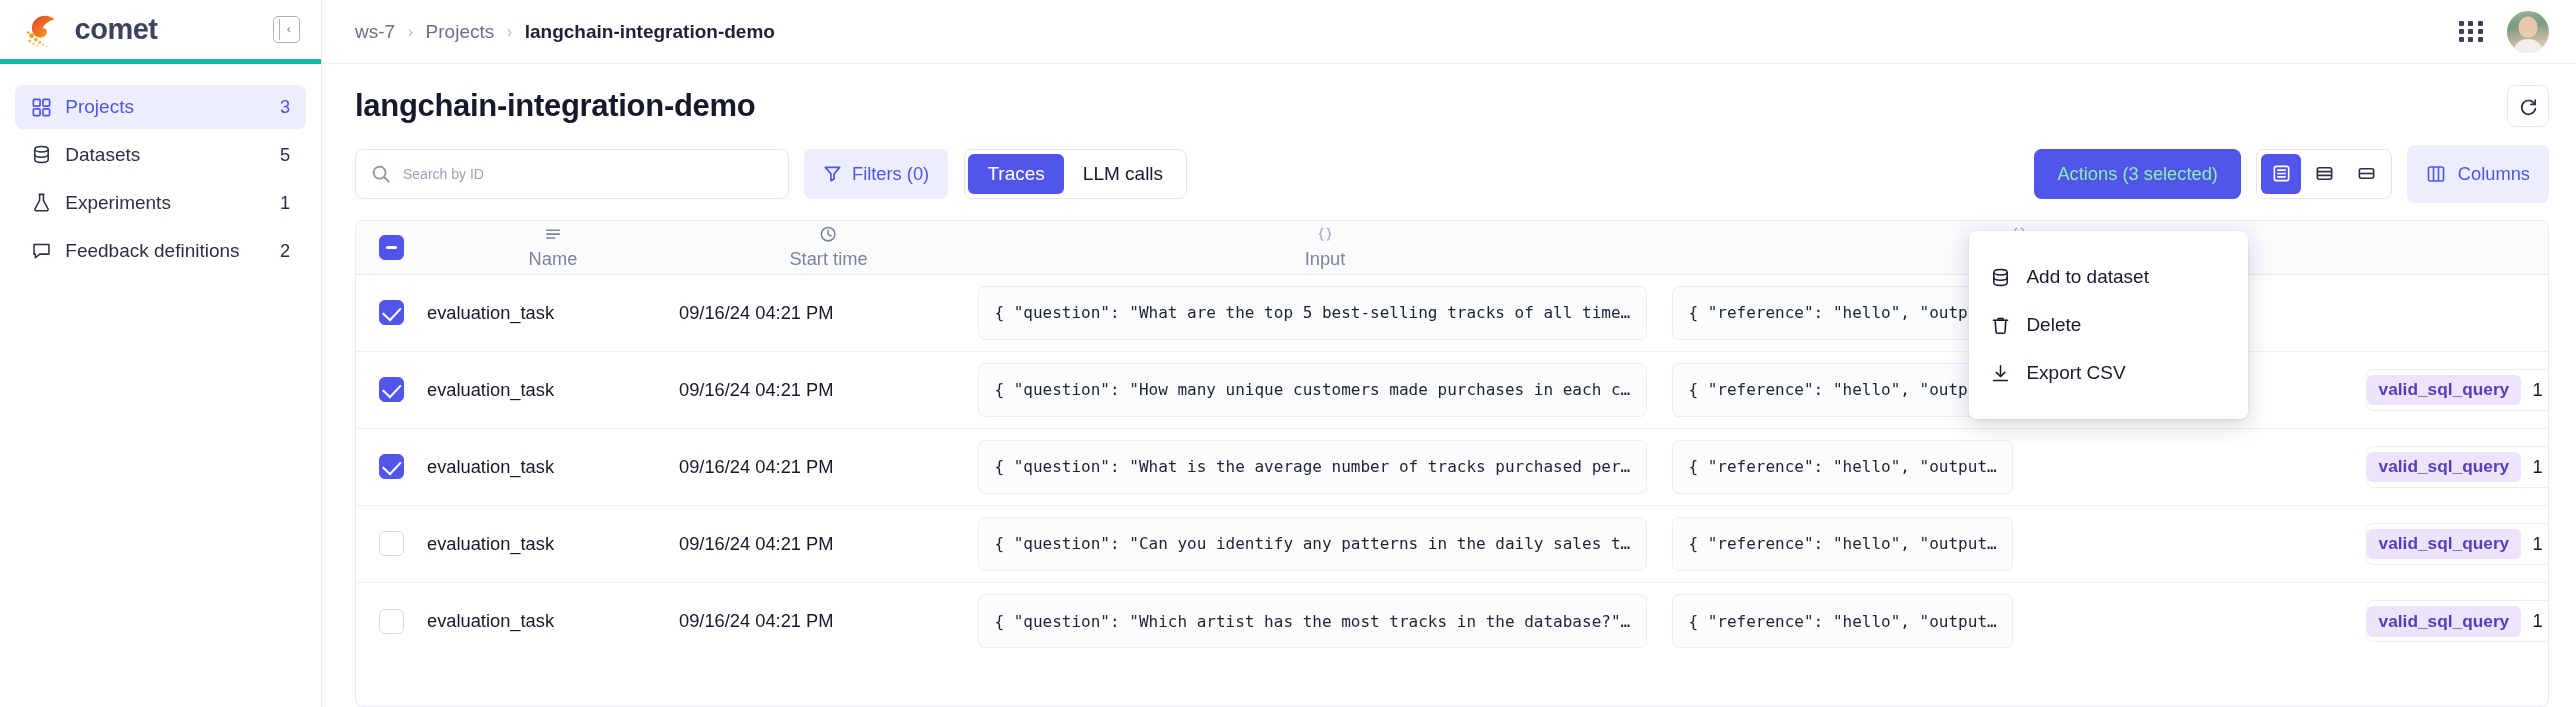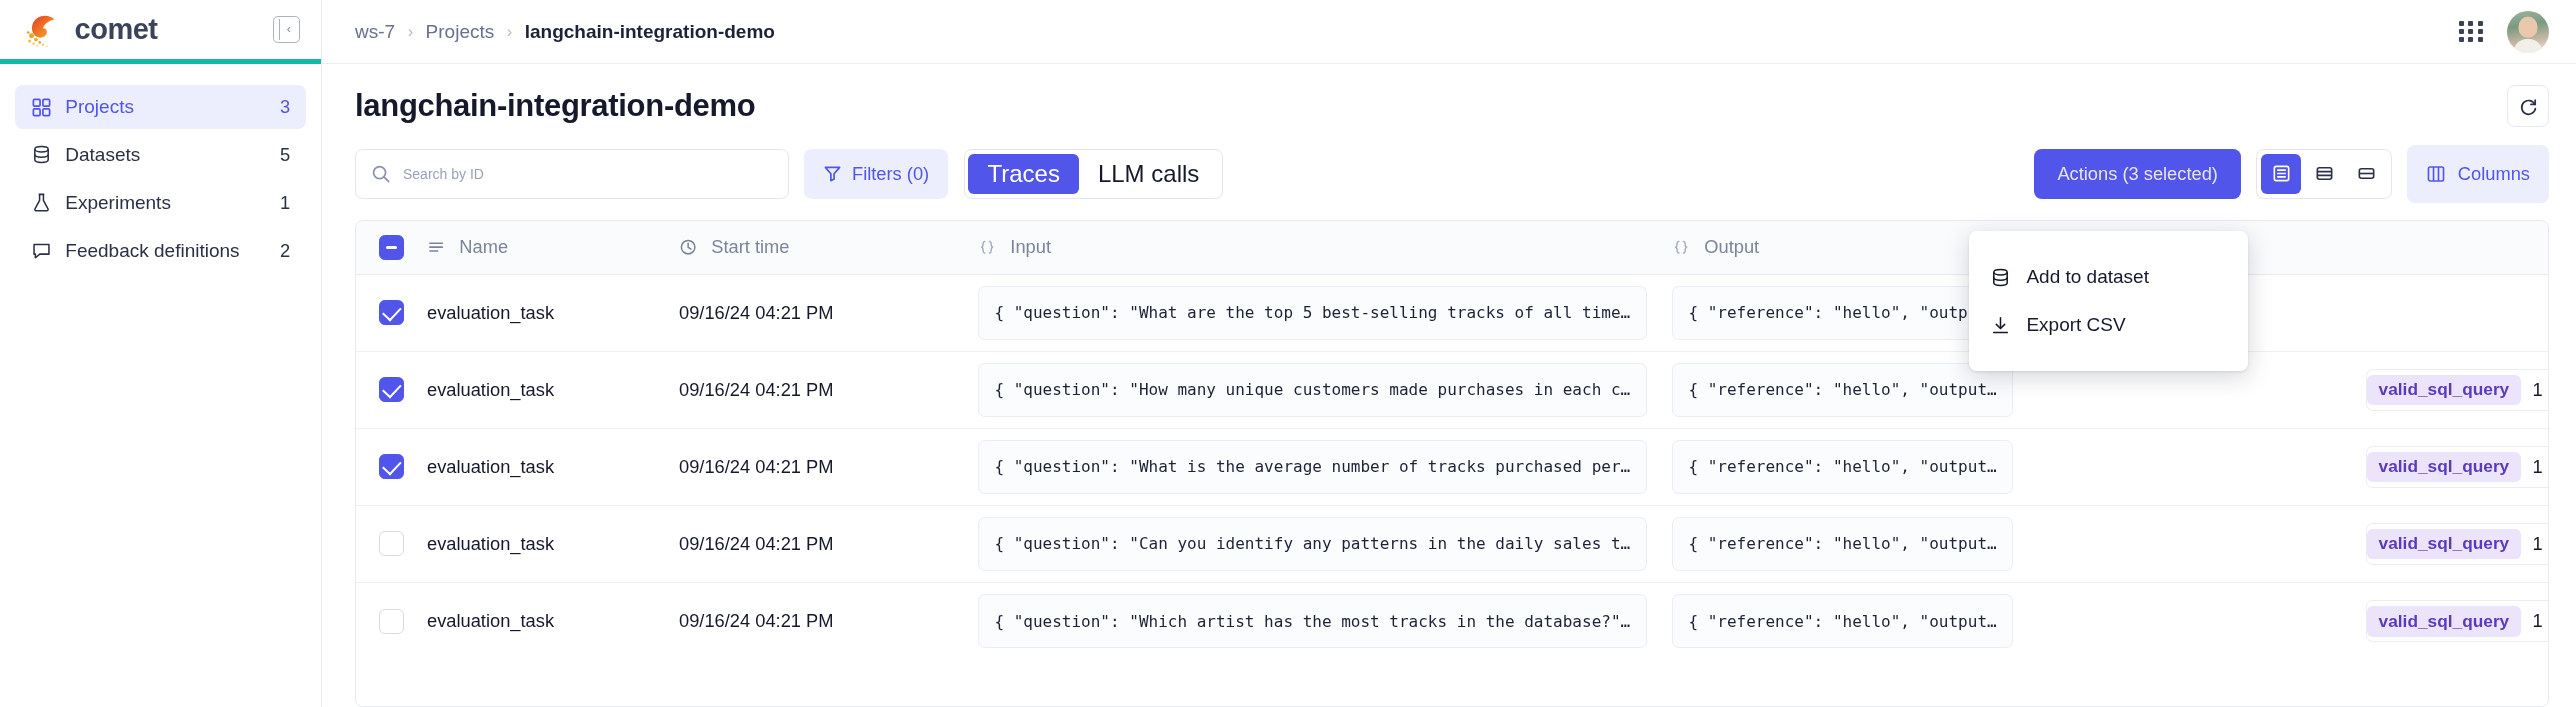--- a/index.html
+++ b/index.html
@@ -104,28 +104,28 @@
     height: 50px; background: #eceefe; color: #5155ea; border-radius: 7.7px;
     display: flex; align-items: center; gap: 9.6px; padding: 0 19px; cursor: pointer;
     font-size: 18.3px; font-weight: 500;
   }
   .seg {
     height: 50px; border: 1px solid #e3e6ef; border-radius: 7.7px; display: flex;
     align-items: center; padding: 3.9px; background: #fff;
   }
   .seg-item {
     height: 40px; display: flex; align-items: center; padding: 0 19px;
-    border-radius: 5.8px; font-size: 24px; color: #16192c; cursor: pointer;
+    border-radius: 5.8px; font-size: 19px; color: #16192c; cursor: pointer;
   }
   .seg-item.active { background: #5155ea; color: #fff; font-weight: 500; }
 
   .toolbar-spacer { flex: 1; }
 
   .actions-btn {
-    height: 50px; background: #5155ea; color: #e5e5e5; border-radius: 7.7px;
+    height: 50px; background: #5155ea; color: #86efac; border-radius: 7.7px;
     display: flex; align-items: center; padding: 0 23px; cursor: pointer;
     font-size: 18.3px; font-weight: 500; border: none;
     font-family: "Liberation Sans", sans-serif;
   }
   .rowheight-group {
     height: 50px; border: 1px solid #e3e6ef; border-radius: 7.7px; display: flex;
     align-items: center; padding: 3.9px; gap: 2.9px; background: #fff;
   }
   .rh-btn {
     width: 40px; height: 40px; border-radius: 5.8px; display: flex;
@@ -140,21 +140,21 @@
 
   
   .table-wrap {
     border: 1px solid #e8eaf0; border-radius: 7.7px; overflow: hidden; flex: 1; min-height: 0;
     display: flex; flex-direction: column; background: #fff;
   }
   .thead {
     display: flex; align-items: center; height: 54px; background: #fafbfd;
     border-bottom: 1px solid #e8eaf0; flex: 0 0 54px;
   }
-  .th { display: flex; align-items: center; gap: 14px; font-size: 18.3px; color: #7b849c; font-weight: 500; }
+  .th { display: flex; align-items: center; gap: 4px; font-size: 18.3px; color: #7b849c; font-weight: 500; flex-direction: column; }
   .col-check { width: 71px; flex: 0 0 71px; display: flex; align-items: center; padding-left: 23px; }
   .col-name { width: 252px; flex: 0 0 252px; }
   .col-time { width: 299px; flex: 0 0 299px; }
   .col-input { width: 694px; flex: 0 0 694px; }
   .col-output { width: 694px; flex: 0 0 694px; align-items: center; }
   .col-fb { flex: 1; min-width: 0; }
 
   .tr { display: flex; align-items: center; height: 77px; flex: 0 0 77px; border-bottom: 1px solid #eef0f5; }
   .tr:last-child { border-bottom: none; }
   .td { display: flex; align-items: center; font-size: 18.3px; color: #16192c; }
@@ -549,20 +549,30 @@
           <ellipse cx="11" cy="5.5" rx="7" ry="2.8"></ellipse>
           <path d="M4 5.5 v11 c0 1.55 3.13 2.8 7 2.8 s7 -1.25 7 -2.8 v-11"></path>
           <path d="M4 11 c0 1.55 3.13 2.8 7 2.8 s7 -1.25 7 -2.8"></path>
         </svg>
       </span>
       <span>Add to dataset</span>
     </div>
     <div class="dd-item">
       <span>
         <svg width="21" height="21" viewBox="0 0 22 22" fill="none" stroke="#16192c" stroke-width="1.6" stroke-linecap="round" stroke-linejoin="round">
+          <path d="M3.6 5.6 h14.8"></path>
+          <path d="M8.4 5.6 V3.8 h5.2 v1.8"></path>
+          <path d="M5.4 5.6 l.9 12.1 c.05 .8 .7 1.4 1.5 1.4 h6.4 c.8 0 1.45-.6 1.5-1.4 l.9-12.1"></path>
+        </svg>
+      </span>
+      <span>Delete</span>
+    </div>
+    <div class="dd-item">
+      <span>
+        <svg width="21" height="21" viewBox="0 0 22 22" fill="none" stroke="#16192c" stroke-width="1.6" stroke-linecap="round" stroke-linejoin="round">
           <path d="M11 3 v11"></path>
             <path d="M6.6 9.8 L11 14.2 L15.4 9.8"></path>
             <path d="M3.8 18.4 h14.4"></path>
         </svg>
       </span>
       <span>Export CSV</span>
     </div>
   </div>
 
 </div>

